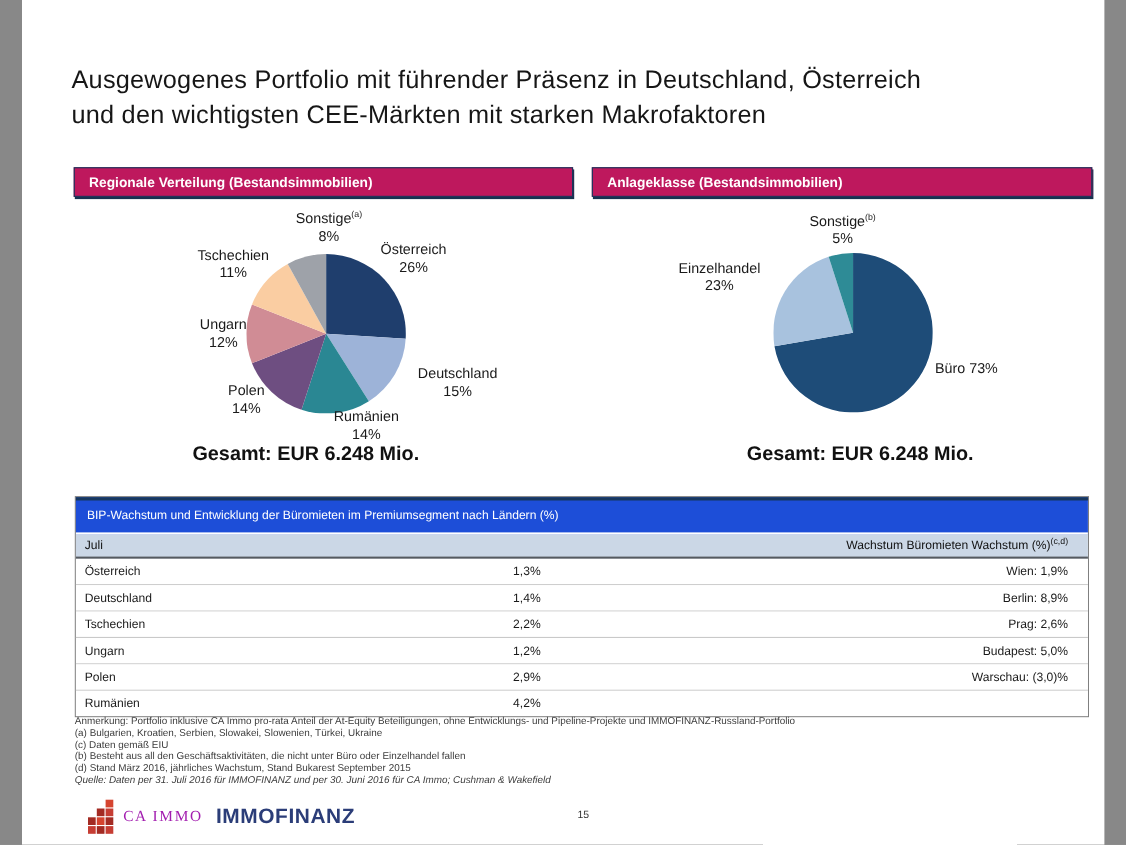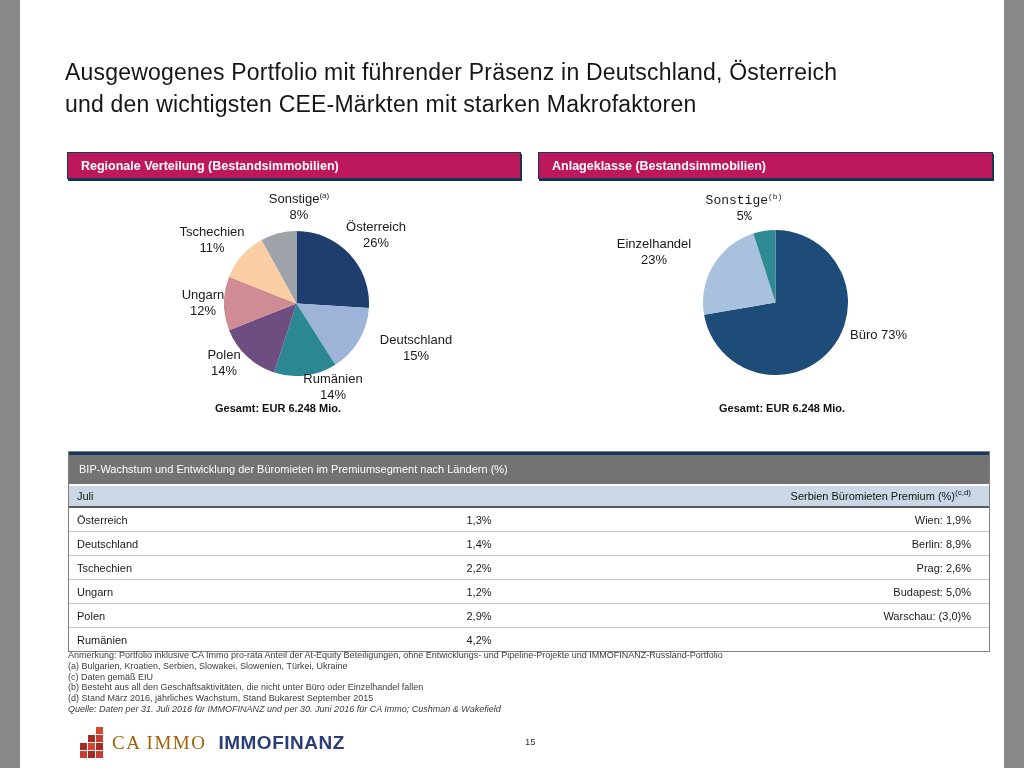--- a/index.html
+++ b/index.html
@@ -20,29 +20,29 @@
   .panel-header.left{left:47px; width:454px;}
   .panel-header.right{left:518px; width:455px;}
   .pie{position:absolute;}
   .pielabel{
     position:absolute; transform:translateX(-50%); text-align:center;
     font-size:13px; line-height:16px; color:#1a1a1a; white-space:nowrap;
   }
   .pielabel.single{transform:none; text-align:right;margin-top:12px;}
   sup{font-size:8px; vertical-align:super; line-height:0;}
   .gesamt{
-    position:absolute; transform:translateX(-50%); font-weight:bold; font-size:11px;
+    position:absolute; transform:translateX(-50%); font-weight:bold; font-size:18px;
     white-space:nowrap; color:#111;
   }
   .table{
     position:absolute; left:48px; top:451px; width:922px; background:#fff;
     border:1px solid #808080; box-sizing:border-box; font-size:11px;
   }
   .tbl-band{
-    background:#737373; border-top:3px solid #17375E; border-bottom:2px solid #ffffff;
+    background:#1d4ed8; border-top:3px solid #17375E; border-bottom:2px solid #ffffff;
     height:29px; line-height:29px; color:#ffffff; padding-left:10px; font-size:11px;
   }
   .tbl-colhead{
     display:flex; align-items:center; height:20px; background:#CBD7E6;
     border-bottom:2px solid #555a60; color:#111;
   }
   .trow{display:flex; align-items:center; height:23px; border-bottom:1px solid #C9C9C9; background:#fff;}
   .trow:last-child{border-bottom:none;}
   .tcell{box-sizing:border-box;}
   .tcell.c0{width:200px; padding-left:8px; text-align:left;}
@@ -50,21 +50,21 @@
   .tcell.c2{flex:1; text-align:right; padding-right:18px;}
   .footnotes{
     position:absolute; left:48px; top:650px; font-size:9px; line-height:10.8px; color:#3c3c3c;
   }
   .footnotes .italic{font-style:italic;}
   .footer{position:absolute; left:60px; top:727px; display:flex; align-items:center;}
   .logo-icon{display:grid; grid-template-columns:repeat(3,7px); grid-template-rows:repeat(4,7px); gap:1px;}
   .logo-icon div{width:7px; height:7px;}
   .sq-a{background:#C63D33;} .sq-b{background:#A32B23;} .sq-c{background:#D5442F;} .sq-off{background:transparent;}
   .brand-caimmo{
-    font-family:"Liberation Serif","DejaVu Serif",serif; font-size:19px; color:#a16207;
+    font-family:"Liberation Serif","DejaVu Serif",serif; font-size:14px; color:#a21caf;
     letter-spacing:1.5px; margin-left:9px;
   }
   .brand-immofinanz{
     font-size:19px; font-weight:bold; color:#2B3D78; letter-spacing:0.5px; margin-left:12px;
   }
   .page-number{position:absolute; left:505px; top:736px; font-size:9.5px; color:#333;}
 </style>
 </head>
 <body>
 
@@ -120,40 +120,40 @@
   </div>
   <div class="pielabel" style="left:183px;top:287px;">
     <div>Ungarn</div>
     <div>12%</div>
   </div>
   <div class="pielabel" style="left:192px;top:224px;">
     <div>Tschechien</div>
     <div>11%</div>
   </div>
 
-  <div class="pielabel" style="left:724px;top:193px;font-family:Liberation Mono, monospace;">
+  <div class="pielabel" style="left:746px;top:193px;">
     <div><span>Sonstige</span><sup>(b)</sup></div>
     <div>5%</div>
   </div>
   <div class="pielabel" style="left:634px;top:236px;">
     <div>Einzelhandel</div>
     <div>23%</div>
   </div>
   <div class="pielabel single" style="left:830px;top:315px;">
     <span>Büro</span> <span>73%</span>
   </div>
 
   <div class="gesamt" style="left:258px;top:402px;">Gesamt: EUR 6.248 Mio.</div>
   <div class="gesamt" style="left:762px;top:402px;">Gesamt: EUR 6.248 Mio.</div>
 
   <div class="table">
     <div class="tbl-band">BIP-Wachstum und Entwicklung der Büromieten im Premiumsegment nach Ländern (%)</div>
     <div class="tbl-colhead" id="tbl-colhead">
         <div class="tcell c0"><span>Juli</span></div>
-        <div class="tcell c2"><span>Serbien Büromieten Premium (%)</span><sup>(c,d)</sup></div>
+        <div class="tcell c2"><span>Wachstum Büromieten Wachstum (%)</span><sup>(c,d)</sup></div>
       </div>
     <div id="tbl-body">
         <div class="trow">
           <div class="tcell c0">Österreich</div>
           <div class="tcell c1">1,3%</div>
           <div class="tcell c2">Wien: 1,9%</div>
         </div>
         <div class="trow">
           <div class="tcell c0">Deutschland</div>
           <div class="tcell c1">1,4%</div>

